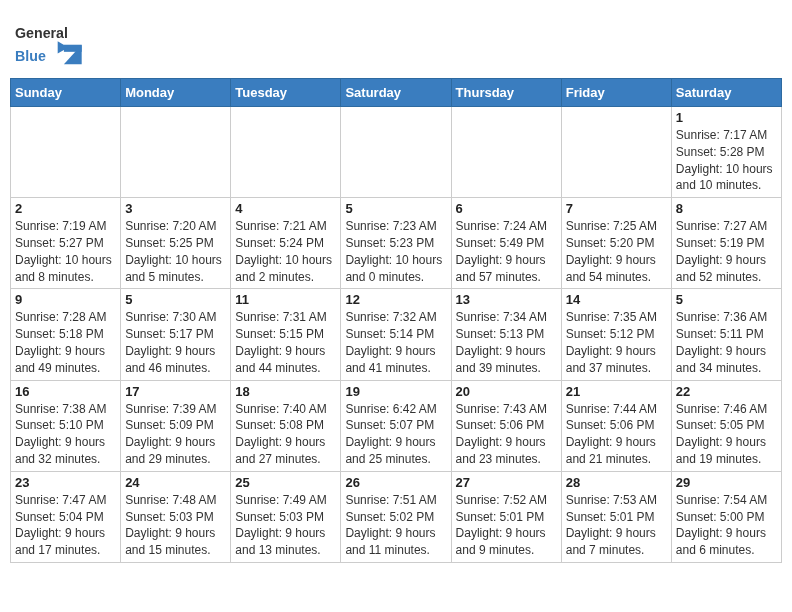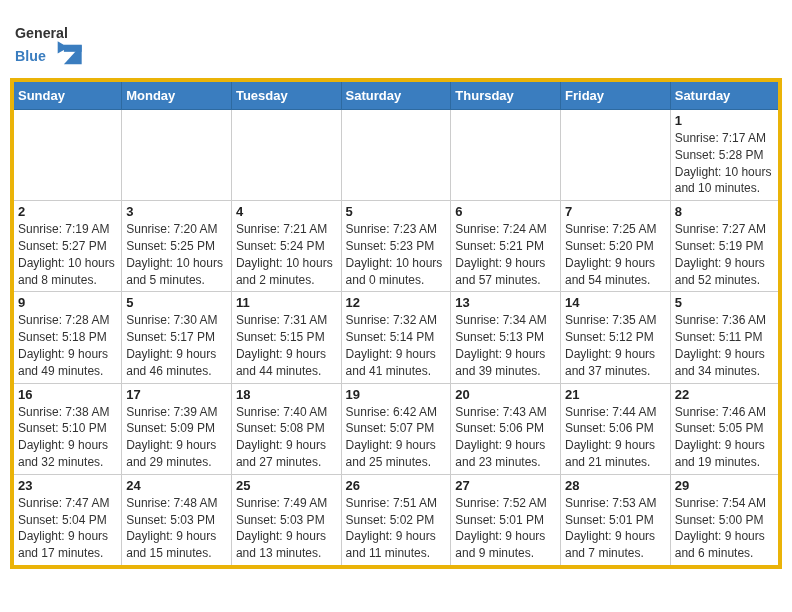--- a/index.html
+++ b/index.html
@@ -31,21 +31,21 @@
       color: #222;
       line-height: 1.1;
     }
     .location {
       font-size: 15px;
       color: #555;
     }
     .calendar {
       width: 100%;
       border-collapse: collapse;
-      border: 4px solid #eab308;
+      border: 1px solid #eab308;
     }
     .calendar th {
       background: #3a7dbf;
       color: #fff;
       font-size: 13px;
       font-weight: bold;
       padding: 6px 4px;
       text-align: left;
       border: 1px solid #2e6aa0;
     }
@@ -154,21 +154,21 @@
         </td>
         <td>
           <span class="day-num">5</span>
           <div class="day-info">Sunrise: 7:23 AM
 Sunset: 5:23 PM
 Daylight: 10 hours and 0 minutes.</div>
         </td>
         <td>
           <span class="day-num">6</span>
           <div class="day-info">Sunrise: 7:24 AM
-Sunset: 5:21 PM
+Sunset: 5:49 PM
 Daylight: 9 hours and 57 minutes.</div>
         </td>
         <td>
           <span class="day-num">7</span>
           <div class="day-info">Sunrise: 7:25 AM
 Sunset: 5:20 PM
 Daylight: 9 hours and 54 minutes.</div>
         </td>
         <td>
           <span class="day-num">8</span>

